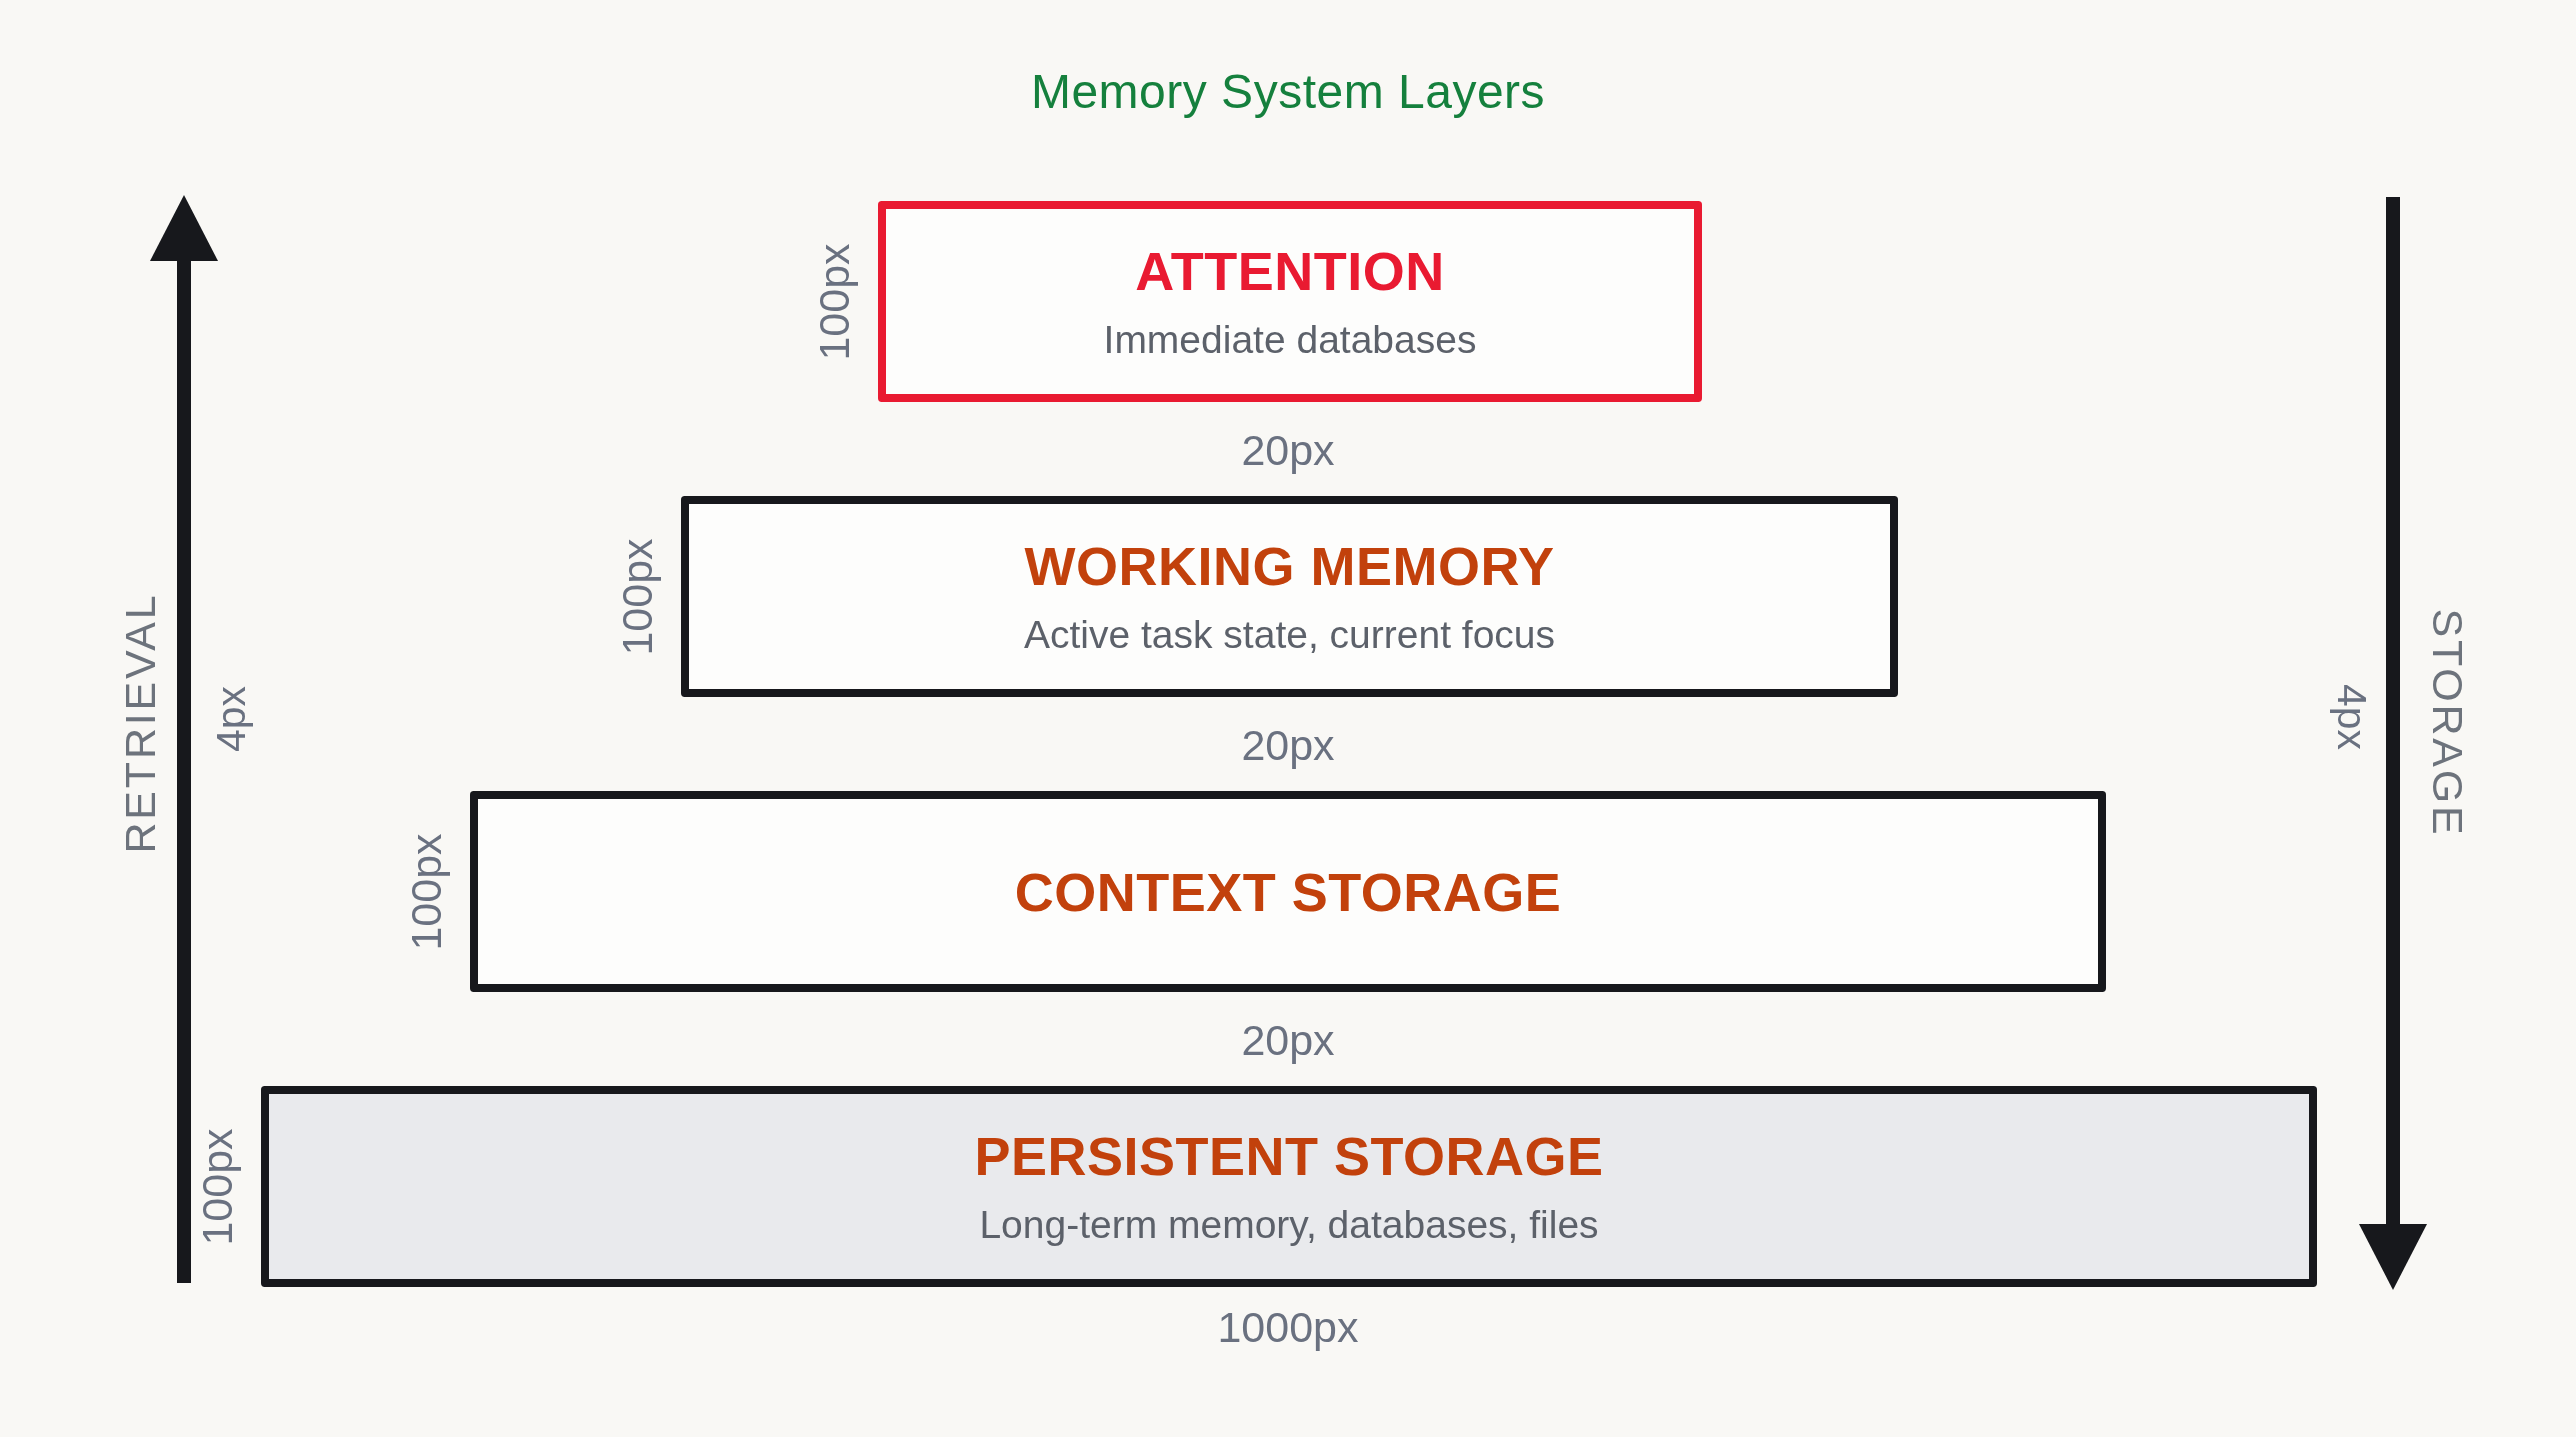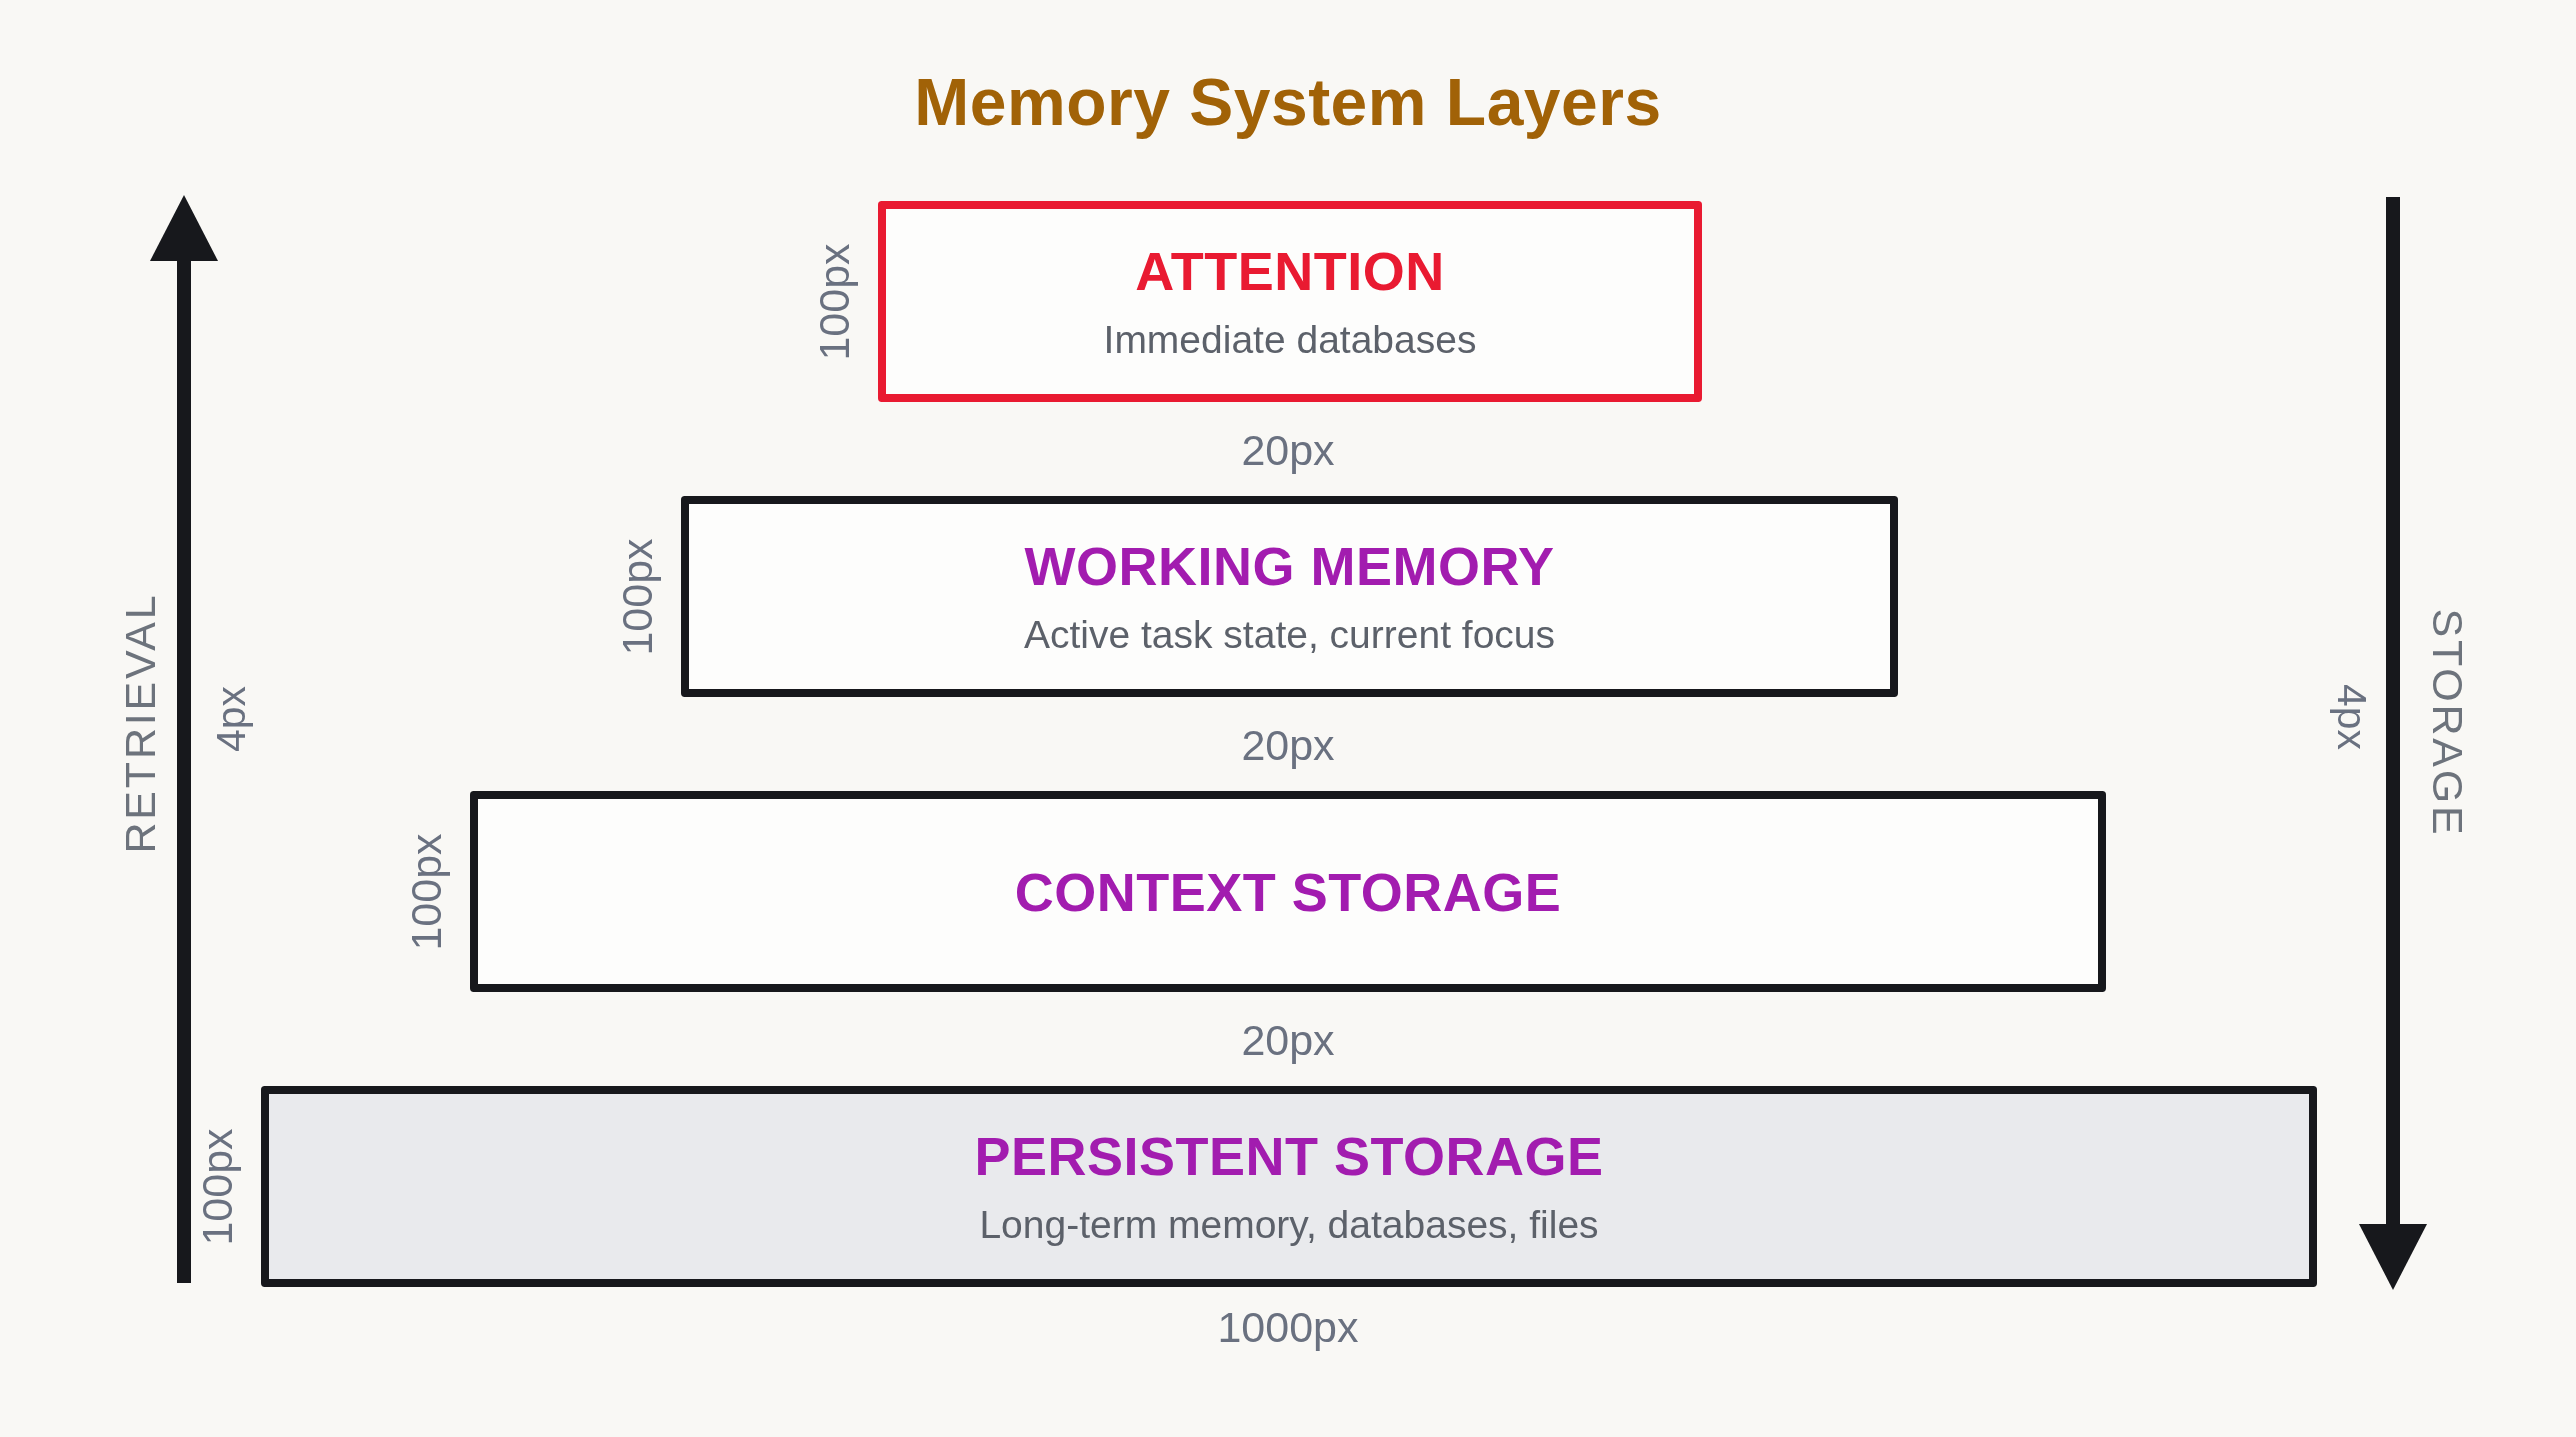--- a/index.html
+++ b/index.html
@@ -15,23 +15,23 @@
     background: #f9f8f5;
     overflow: hidden;
   }
 
   .diagram-title {
     position: absolute;
     top: 64px;
     left: 0;
     width: 100%;
     text-align: center;
-    font-size: 66px;
-    font-weight: 700;
-    color: #a16207;
+    font-size: 48px;
+    font-weight: 400;
+    color: #15803d;
     letter-spacing: 0.5px;
   }
 
   
   .layer {
     position: absolute;
     box-sizing: border-box;
     height: 201px;
     border: 8.4px solid #17181c;
     border-radius: 3.7px;
@@ -49,21 +49,21 @@
   .layer-working  { left: 681px; top: 496px; width: 1217px; }
   .layer-context  { left: 470px; top: 791px; width: 1636px; }
   .layer-persistent {
     left: 261px; top: 1086px; width: 2056px;
     background: #e9eaed;
   }
 
   .layer-title {
     font-size: 54px;
     font-weight: 700;
-    color: #a21caf;
+    color: #c2410c;
     letter-spacing: 0.5px;
     line-height: 1;
   }
   .layer-attention .layer-title { color: #e91a31; }
   .layer-subtitle {
     font-size: 39px;
     font-weight: 400;
     color: #5c616a;
     line-height: 1;
   }

